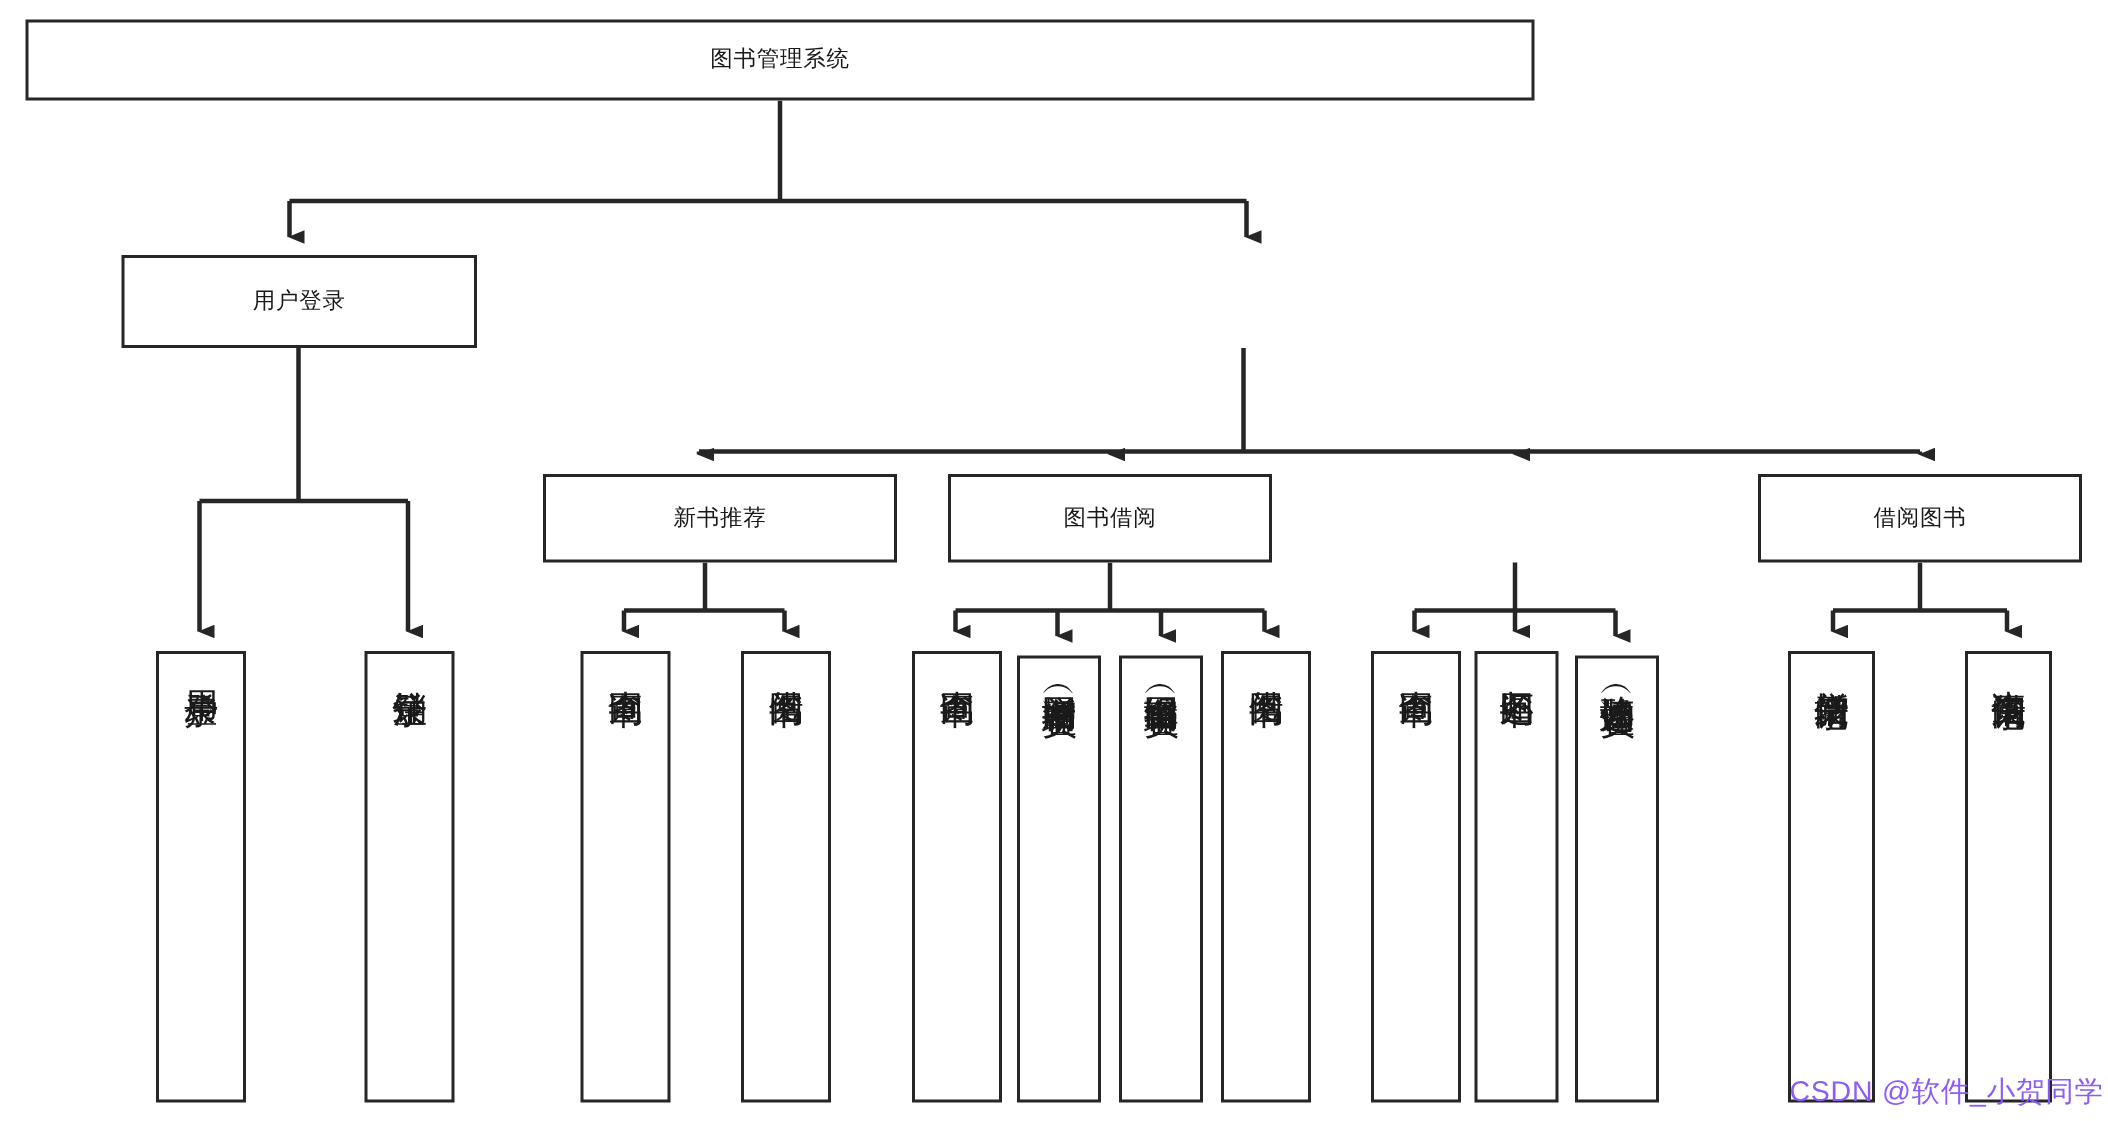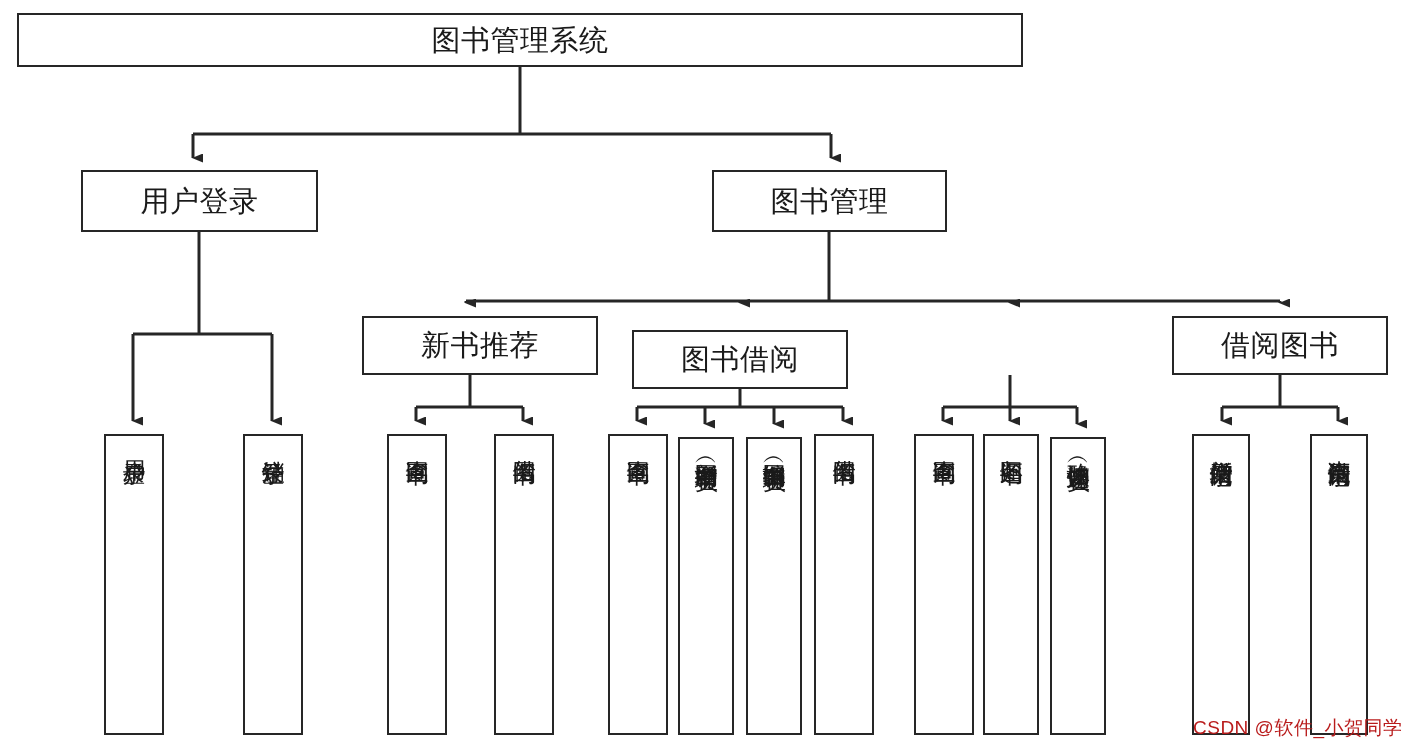--- a/index.html
+++ b/index.html
@@ -36,37 +36,37 @@
     overflow: hidden;
   }
   .node-label {
     color: #1a1a1a;
     text-align: center;
     line-height: 1.18;
     letter-spacing: 0.5px;
     white-space: pre-wrap;
   }
   .node.horizontal .node-label {
-    font-size: 29px;
+    font-size: 15px;
   }
   .node.vertical {
     align-items: flex-start;
     justify-content: center;
     padding-top: 6px;
   }
   .node.vertical .node-label {
     writing-mode: vertical-rl;
     text-orientation: upright;
     font-size: 23px;
     line-height: 1.02;
     letter-spacing: 1px;
   }
   .watermark {
     position: absolute;
-    color: #b91c1c;
+    color: #8b5cf6;
     font-size: 19px;
     white-space: nowrap;
     letter-spacing: 0.5px;
   }
 </style>
 </head>
 <body>
 
 <div id="diagram-root">
 
@@ -122,29 +122,26 @@
   </svg>
 
   <div class="node horizontal" style="left:17px; top:13px; width:1006px; height:54px;">
     <span class="node-label">图书管理系统</span>
   </div>
 
   <div class="node horizontal" style="left:81px; top:170px; width:237px; height:62px;">
     <span class="node-label">用户登录</span>
   </div>
 
-  <div class="node horizontal" style="left:712px; top:170px; width:235px; height:62px;">
-    <span class="node-label">图书管理</span>
-  </div>
 
   <div class="node horizontal" style="left:362px; top:316px; width:236px; height:59px;">
     <span class="node-label">新书推荐</span>
   </div>
 
-  <div class="node horizontal" style="left:632px; top:316px; width:216px; height:59px;margin-top:14px;">
+  <div class="node horizontal" style="left:632px; top:316px; width:216px; height:59px;">
     <span class="node-label">图书借阅</span>
   </div>
 
 
   <div class="node horizontal" style="left:1172px; top:316px; width:216px; height:59px;">
     <span class="node-label">借阅图书</span>
   </div>
 
   <div class="node vertical" style="left:104px; top:434px; width:60px; height:301px;">
     <span class="node-label">用户登录</span>

